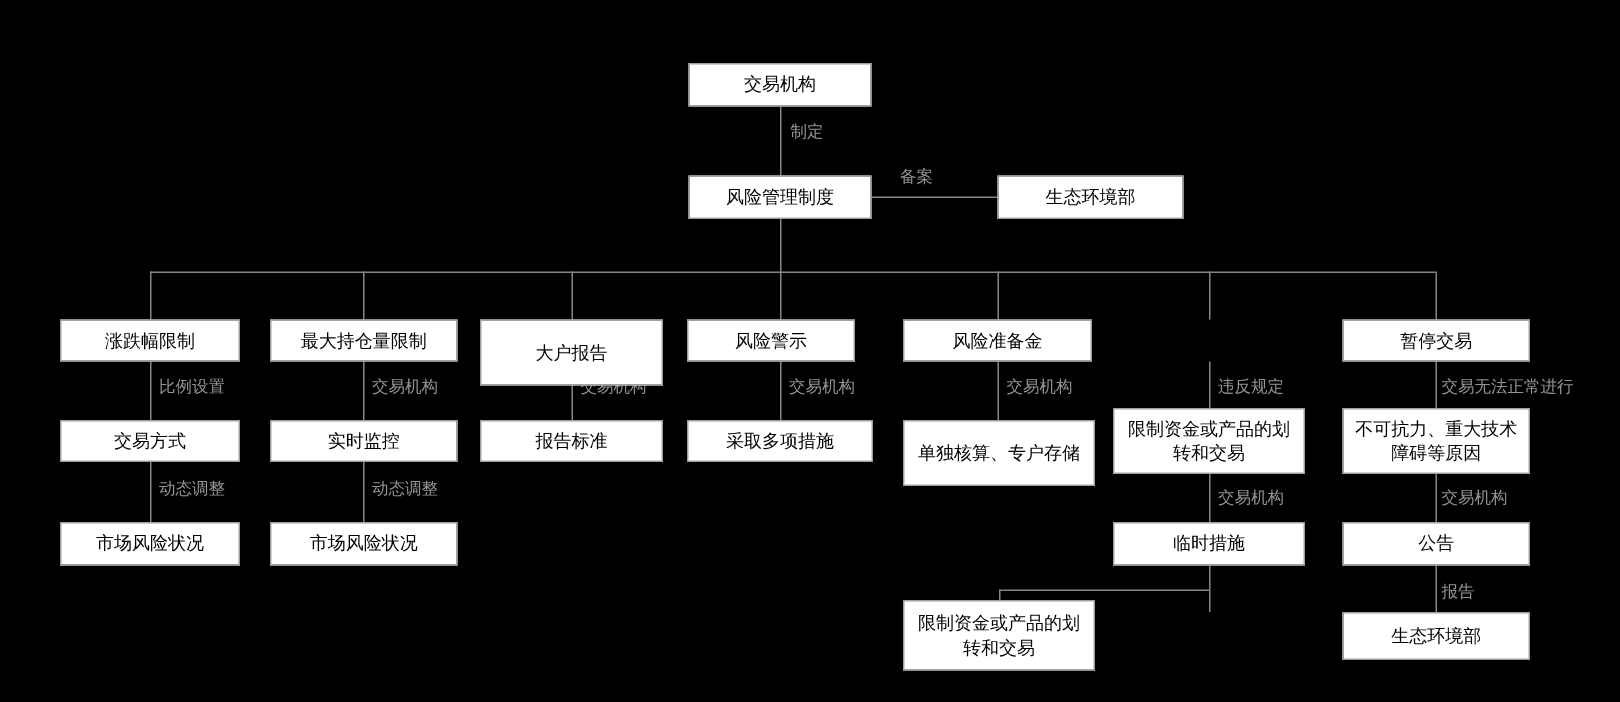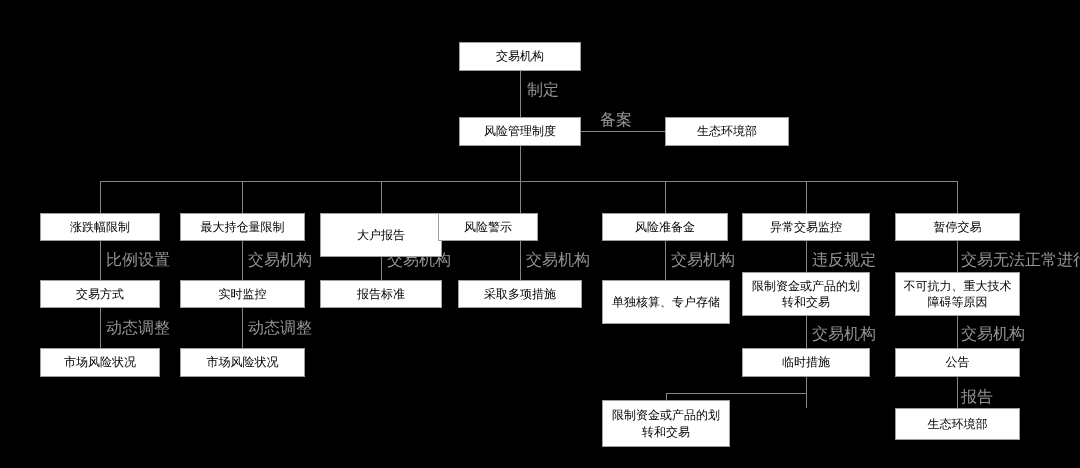--- a/index.html
+++ b/index.html
@@ -23,21 +23,21 @@
     text-align:center;
     box-sizing:border-box;
     padding:2px 5px;
   }
   .hline,.vline{position:absolute;background:#858585;}
   .hline{height:1px;}
   .vline{width:1px;}
   .elabel{
     position:absolute;
     color:#949494;
-    font-size:16px;
+    font-size:11px;
     white-space:nowrap;
   }
 </style>
 </head>
 <body>
 
 <div class="canvas">
 
   <div class="vline" style="left:520px;top:71px;height:46px"></div>
   <div class="hline" style="left:581px;top:131px;width:84px"></div>
@@ -89,23 +89,22 @@
 
   <span class="elabel" style="left:961px;top:387px">报告</span>
 
   <div class="node" style="left:459px;top:42px;width:122px;height:29px">交易机构</div>
   <div class="node" style="left:459px;top:117px;width:122px;height:29px">风险管理制度</div>
   <div class="node" style="left:665px;top:117px;width:124px;height:29px">生态环境部</div>
 
   <div class="node" style="left:40px;top:213px;width:120px;height:28px">涨跌幅限制</div>
   <div class="node" style="left:180px;top:213px;width:125px;height:28px">最大持仓量限制</div>
   <div class="node" style="left:320px;top:213px;width:122px;height:44px">大户报告</div>
-  <div class="node" style="left:438px;top:213px;width:100px;height:28px">风险警示</div>
+  <div class="node" style="left:458px;top:213px;width:112px;height:28px">风险警示</div>
   <div class="node" style="left:602px;top:213px;width:126px;height:28px">风险准备金</div>
-  <div class="node" style="left:742px;top:213px;width:128px;height:28px">异常交易监控</div>
   <div class="node" style="left:895px;top:213px;width:125px;height:28px">暂停交易</div>
 
   <div class="node" style="left:40px;top:280px;width:120px;height:28px">交易方式</div>
   <div class="node" style="left:180px;top:280px;width:125px;height:28px">实时监控</div>
   <div class="node" style="left:320px;top:280px;width:122px;height:28px">报告标准</div>
   <div class="node" style="left:458px;top:280px;width:124px;height:28px">采取多项措施</div>
   <div class="node" style="left:602px;top:280px;width:128px;height:44px">单独核算、专户存储</div>
   <div class="node" style="left:742px;top:272px;width:128px;height:44px">限制资金或产品的划转和交易</div>
   <div class="node" style="left:895px;top:272px;width:125px;height:44px">不可抗力、重大技术障碍等原因</div>
 

